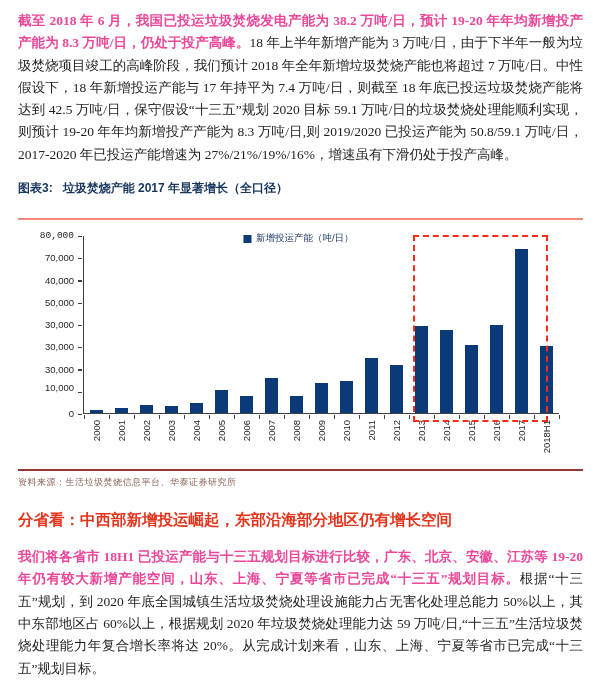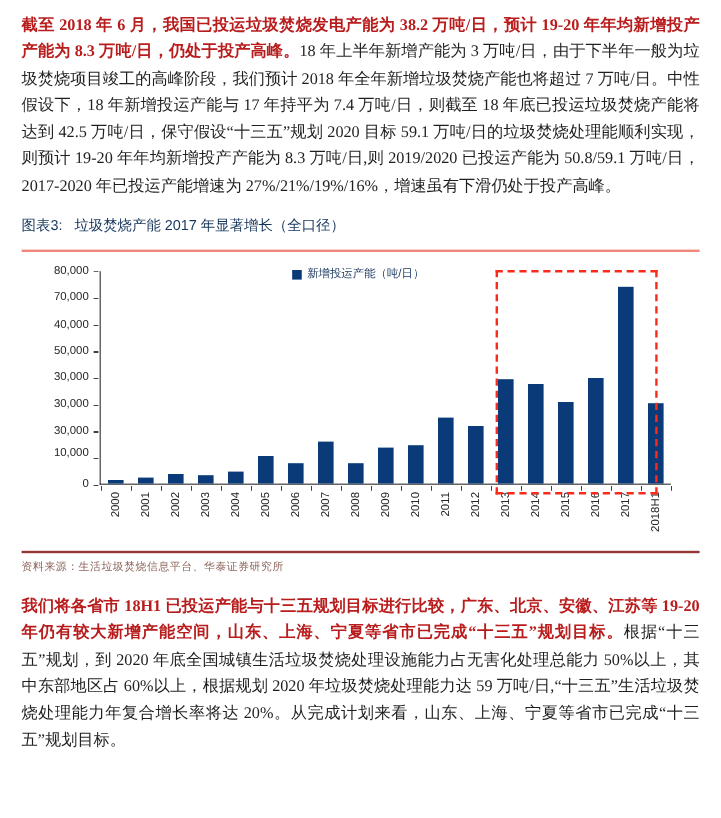--- a/index.html
+++ b/index.html
@@ -5,26 +5,26 @@
   * { margin:0; padding:0; box-sizing:border-box; }
   html,body { background:#ffffff; }
   .page {
     position:relative; width:601px; height:682px; background:#fff; overflow:hidden;
     font-family:"Liberation Serif","DejaVu Serif",serif; color:#1f1f1f;
   }
   .para {
     margin:10px 18px 0; font-size:13.5px; line-height:22.3px;
     text-align:justify; color:#1f1f1f;
   }
-  .para .lead { font-weight:bold; color:#b91c1c; }
+  .para .lead { font-weight:bold; color:#ec4899; }
   .fig-caption {
-    margin:14px 18px 0; padding-bottom:11px;
+    margin:14px 18px 0; padding-bottom:21px;
     border-bottom:2px solid #F0897C;
     font-family:"Liberation Sans","DejaVu Sans",sans-serif;
-    font-size:12px; font-weight:normal; color:#17365D;
+    font-size:12px; font-weight:bold; color:#17365D;
   }
   .fig-caption .cap-label { margin-right:10px; }
   
   .chart {
     position:relative; margin:7px 18px 0; height:233px;
     font-family:"Liberation Sans","DejaVu Sans",sans-serif;
   }
   .legend {
     position:absolute; top:5px; left:50%; transform:translateX(-52%);
     display:flex; align-items:center; gap:5px; z-index:3;
@@ -84,21 +84,21 @@
   <div class="fig-caption">
     <span class="cap-label">图表3:</span><span>垃圾焚烧产能 2017 年显著增长（全口径）</span>
   </div>
 
   <div class="chart">
     <div class="legend">
       <span class="legend-swatch"></span>
       <span>新增投运产能（吨/日）</span>
     </div>
     <div class="yaxis">
-        <div class="ylab" style="top: -6px;">80,000</div>
+        <div class="ylab" style="top: -6px; font-family: Liberation Mono, monospace;">80,000</div>
         <div class="ylab" style="top: 16.25px;">70,000</div>
         <div class="ylab" style="top: 38.5px;">40,000</div>
         <div class="ylab" style="top: 60.75px;">50,000</div>
         <div class="ylab" style="top: 83px;">30,000</div>
         <div class="ylab" style="top: 105.25px;">30,000</div>
         <div class="ylab" style="top: 127.5px;">30,000</div>
         <div class="ylab" style="top: 146px;">10,000</div>
         <div class="ylab" style="top: 172px;">0</div>
       </div>
     <div class="plot">
@@ -217,16 +217,17 @@
         <div class="xlab" style="left: 450px;">
           <span>2018H1</span>
         </div>
       </div>
   </div>
 
   <div class="fig-rule"></div>
 
   <p class="source-note">资料来源：生活垃圾焚烧信息平台、华泰证券研究所</p>
 
+  <h2 class="section-heading">分省看：中西部新增投运崛起，东部沿海部分地区仍有增长空间</h2>
 
   <p class="para para2"><span class="lead">我们将各省市 18H1 已投运产能与十三五规划目标进行比较，广东、北京、安徽、江苏等 19-20 年仍有较大新增产能空间，山东、上海、宁夏等省市已完成“十三五”规划目标。</span><span>根据“十三五”规划，到 2020 年底全国城镇生活垃圾焚烧处理设施能力占无害化处理总能力 50%以上，其中东部地区占 60%以上，根据规划 2020 年垃圾焚烧处理能力达 59 万吨/日,“十三五”生活垃圾焚烧处理能力年复合增长率将达 20%。从完成计划来看，山东、上海、宁夏等省市已完成“十三五”规划目标。</span></p>
 
 </div>
 
 </body></html>

